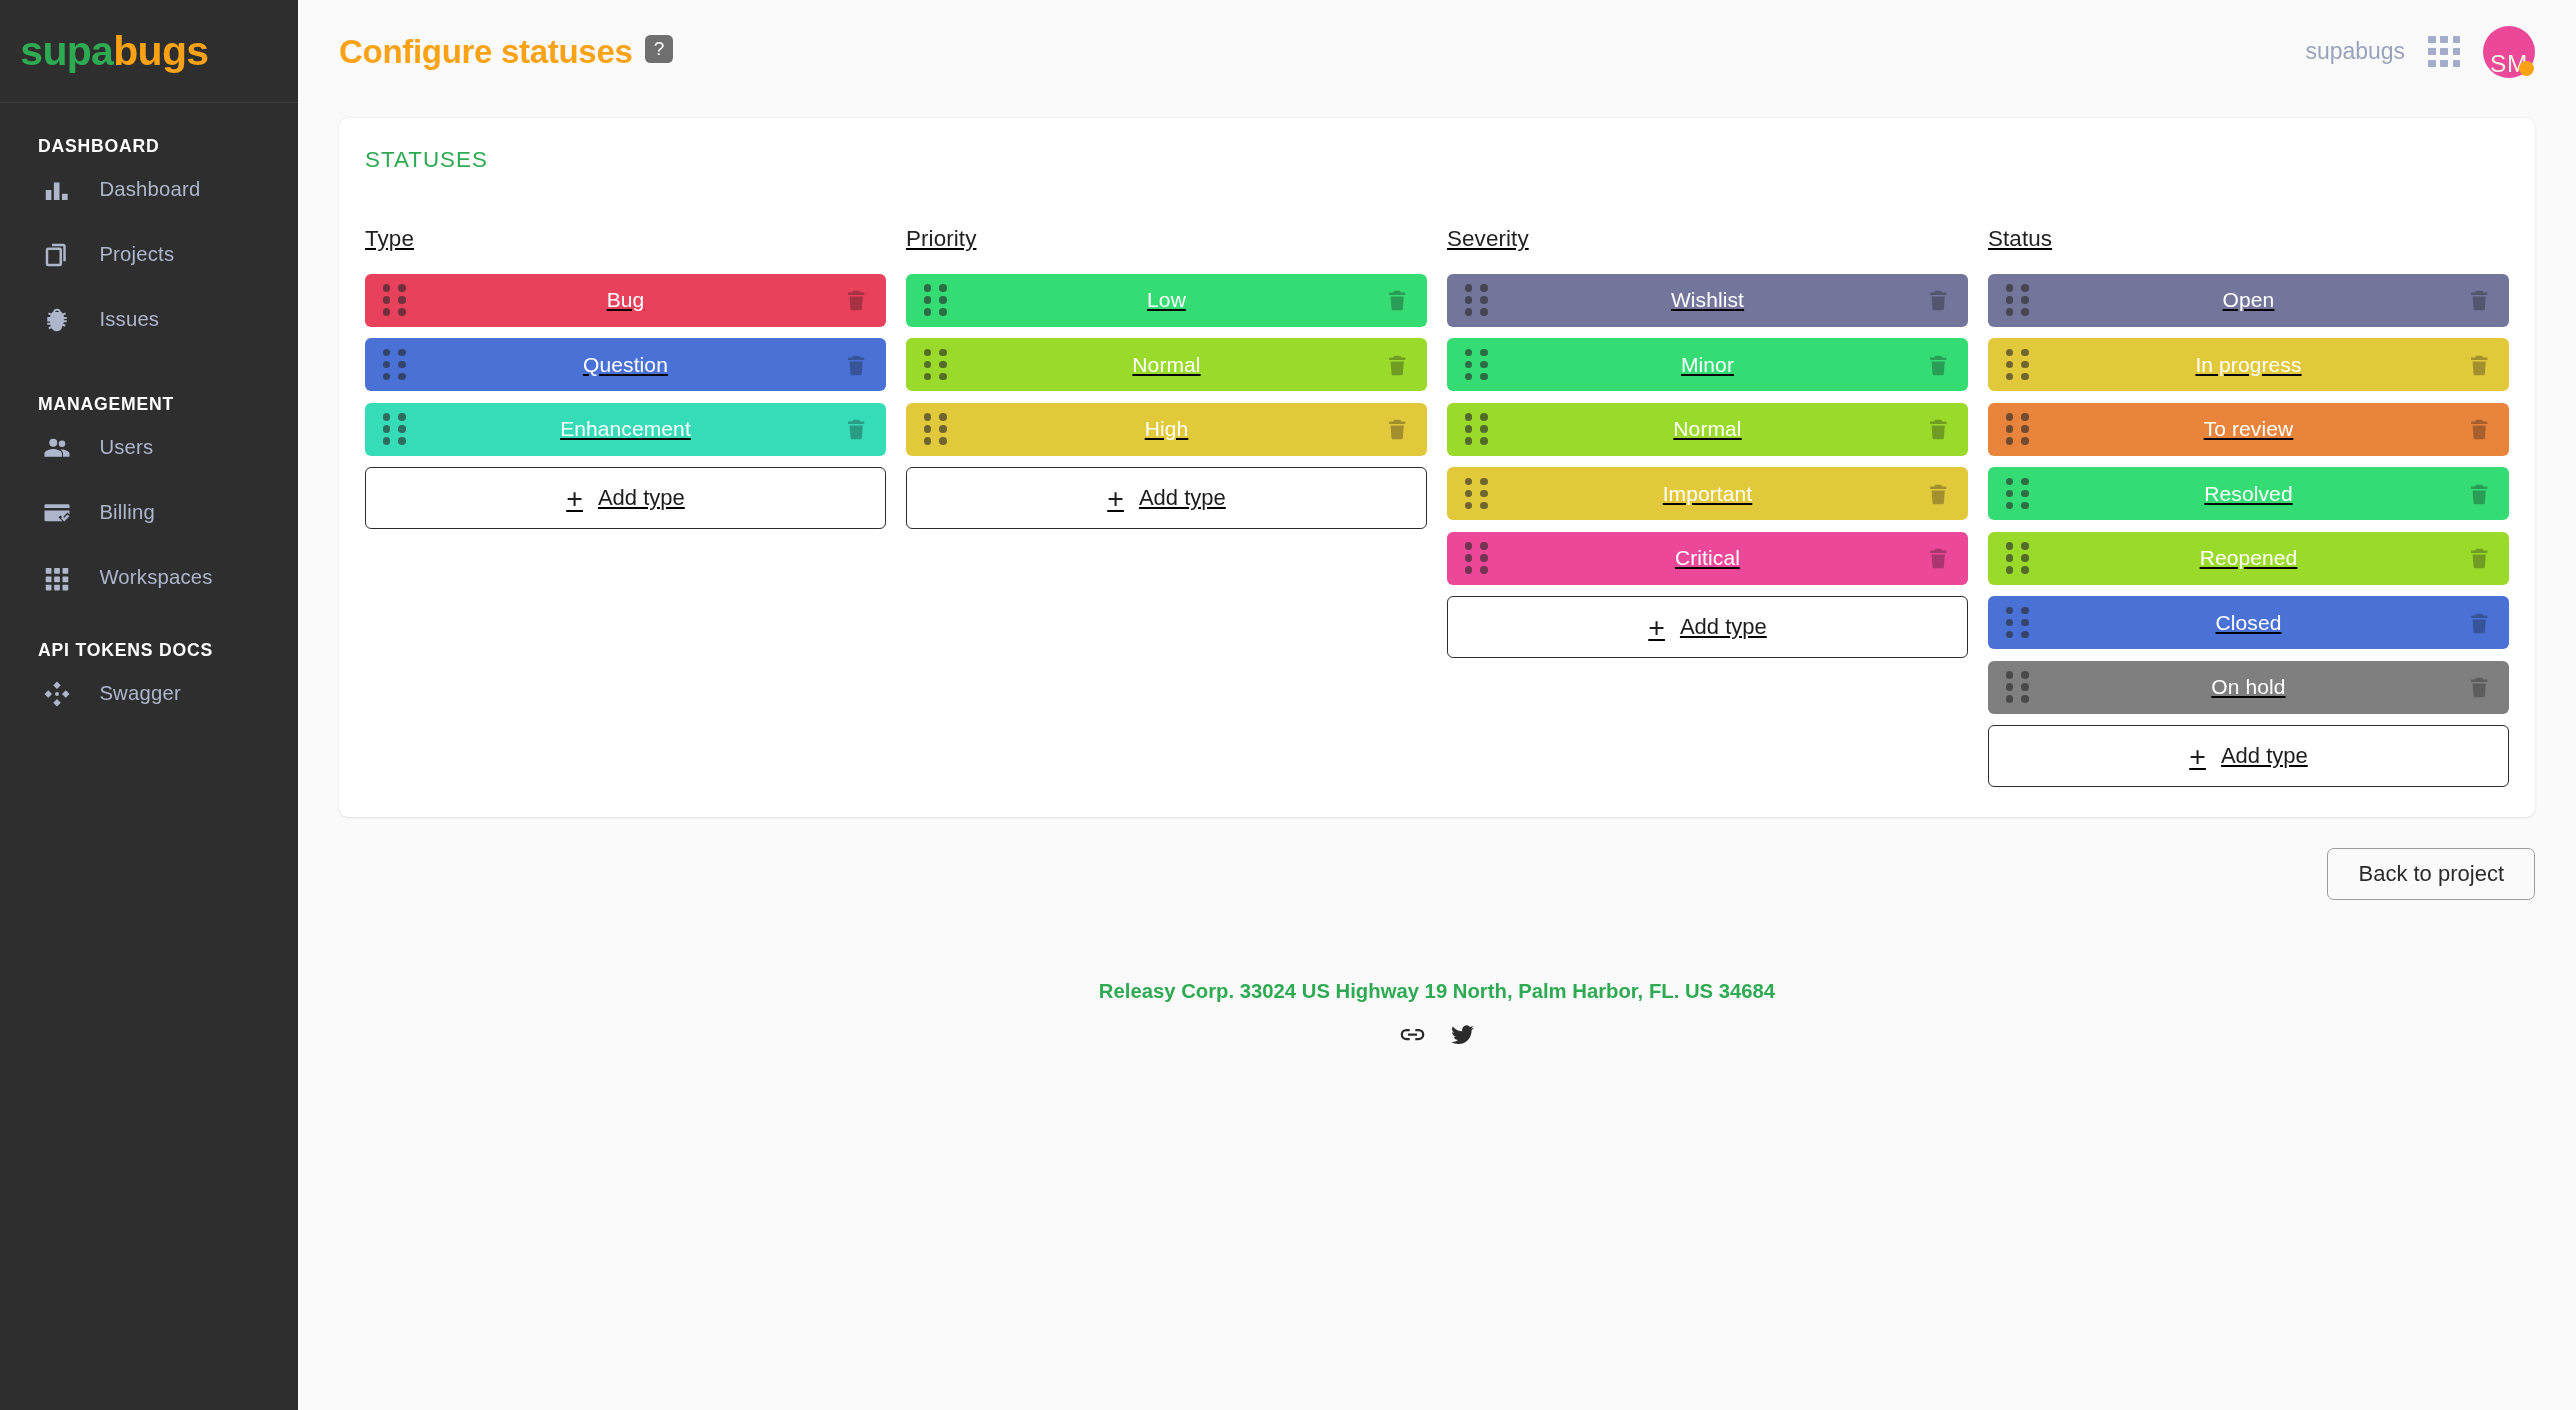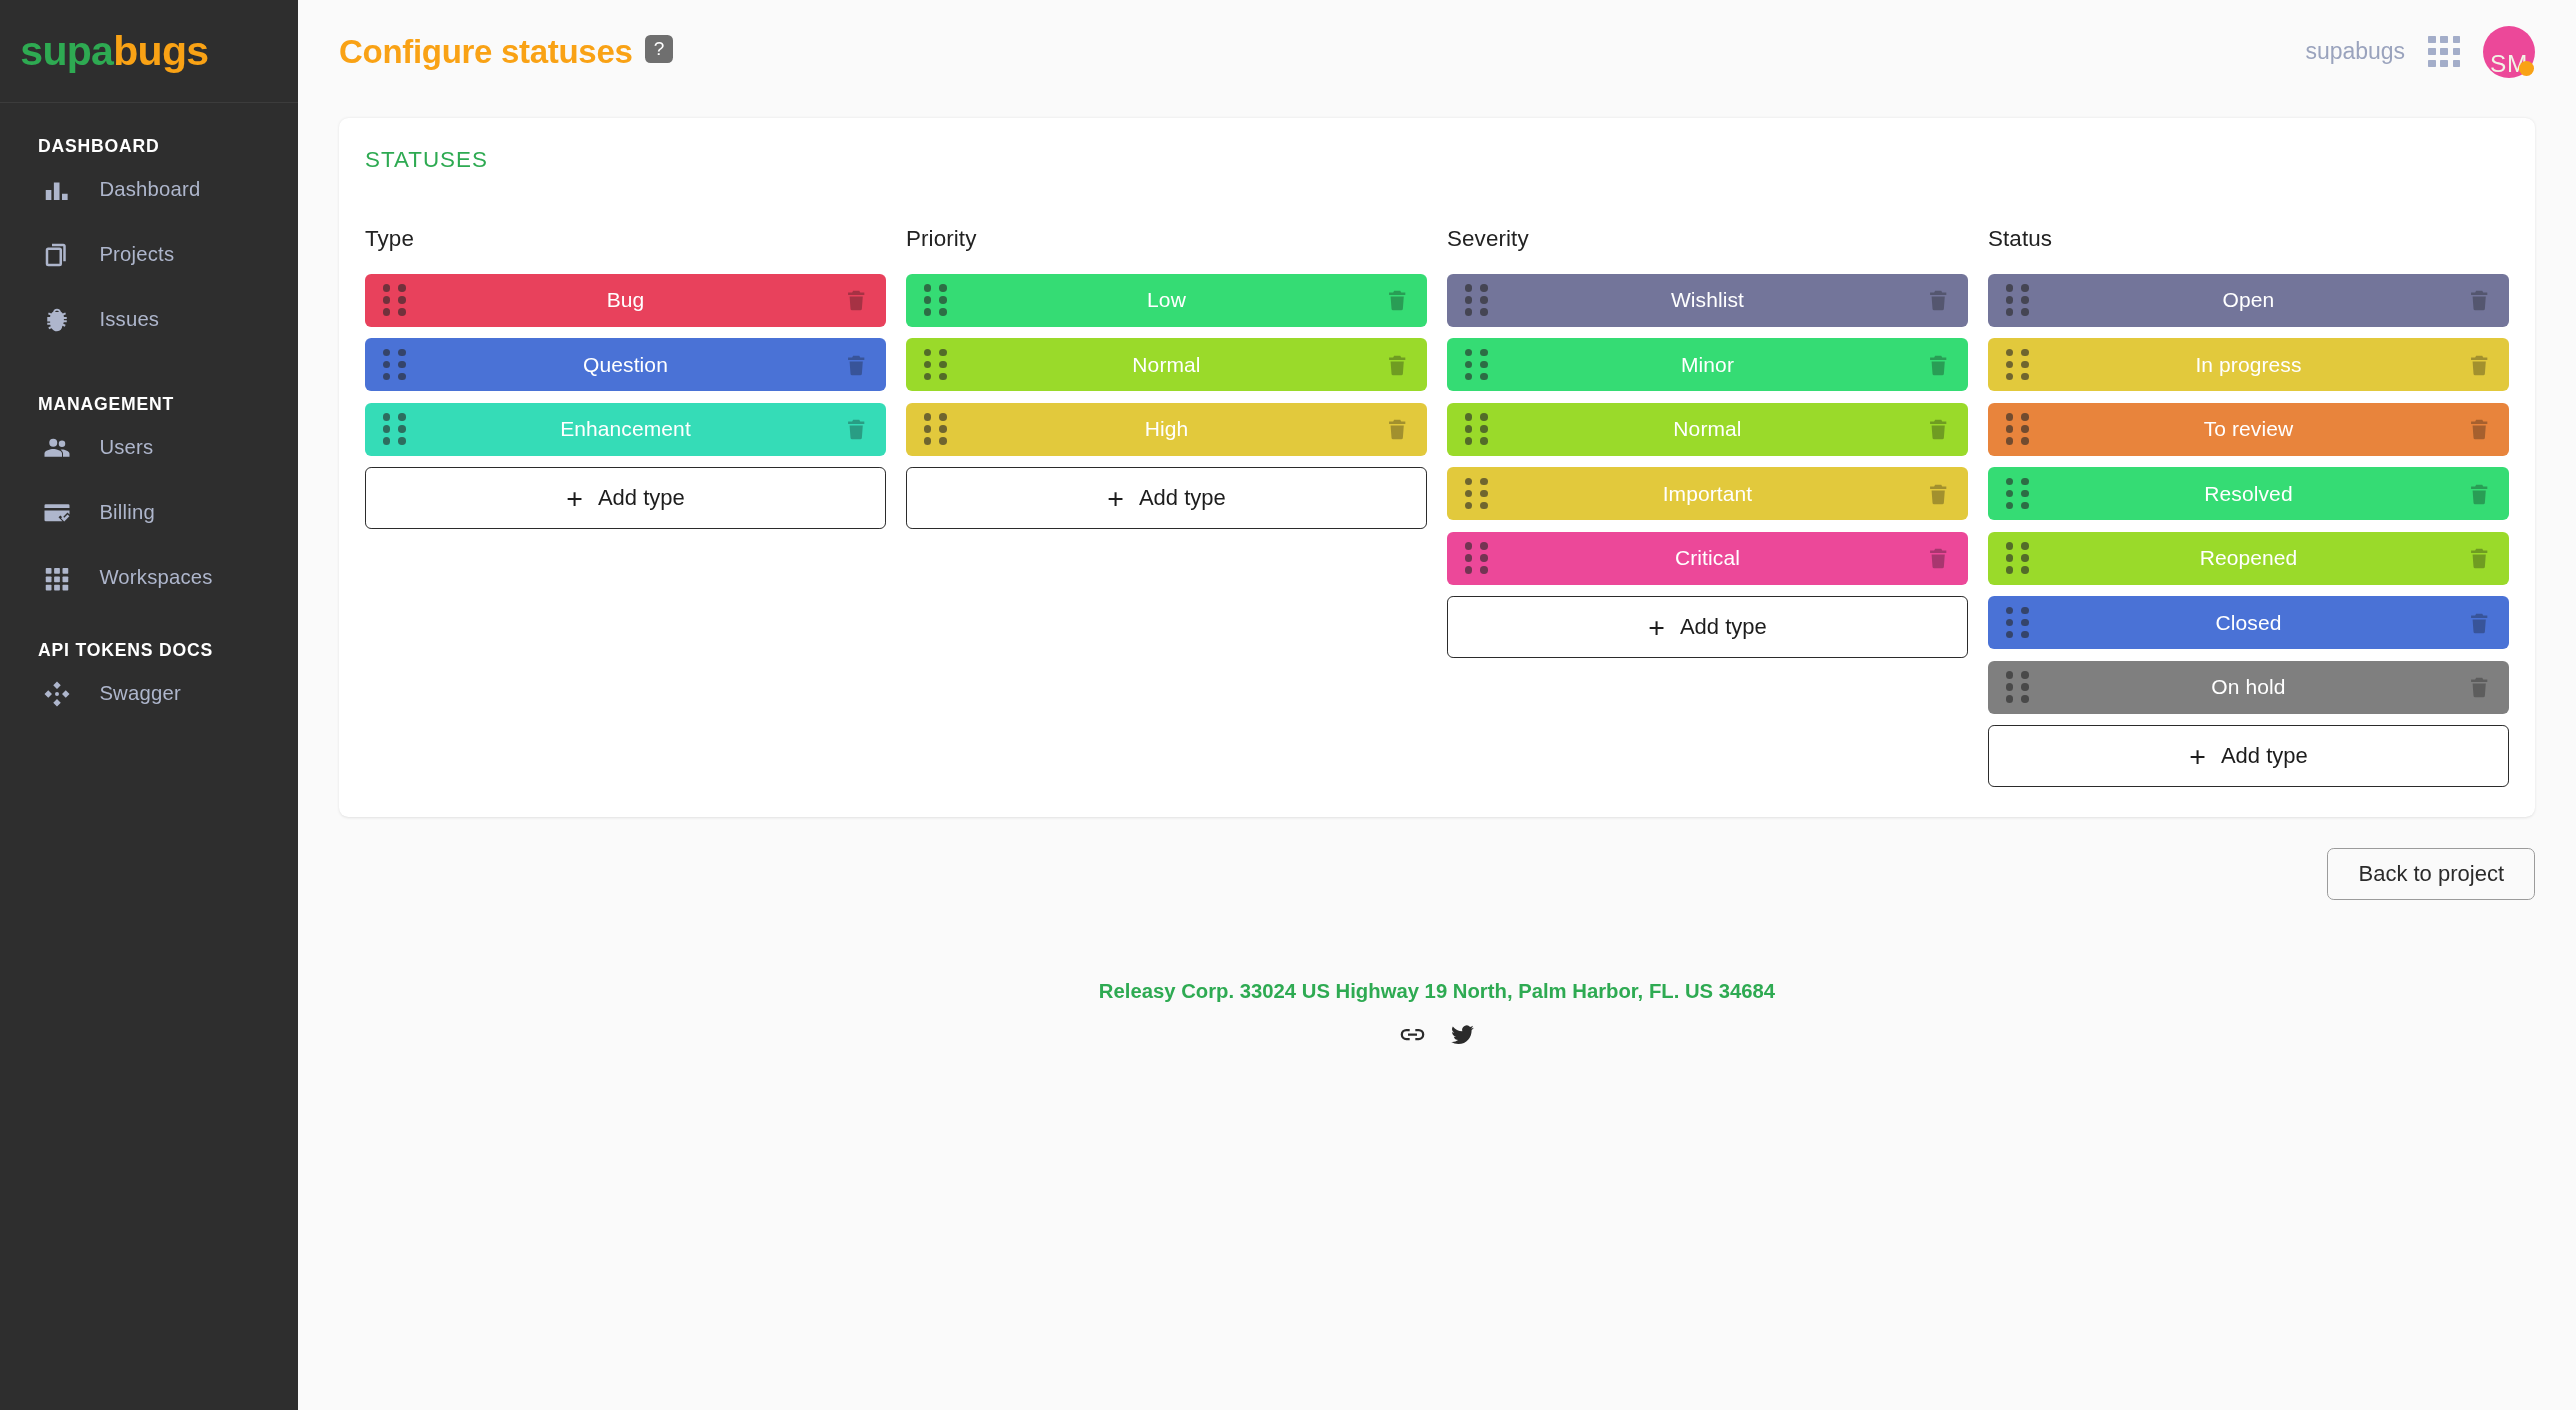--- a/index.html
+++ b/index.html
@@ -91,21 +91,21 @@
 
   .card {
     background: #fff; border-radius: 9.5px;
     box-shadow: 0 0.7px 2.7px rgba(0,0,0,.10);
     padding: 28.5px 26px 30px 26px;
   }
   .card-title {
     color: #2eaa52; font-size: 22.4px; letter-spacing: 1px;
     margin-bottom: 53px;
   }
-  .columns { display: flex; gap: 20px; align-items: flex-start; }
+  .columns { display: flex; gap: 20px; align-items: flex-start; text-decoration: underline; }
   .column { flex: 1; min-width: 0; }
   .column-label {
     font-size: 22.4px; color: #222; margin-bottom: 22px; letter-spacing: 0.1px;
   }
 
   .status-bar {
     position: relative; height: 53px; border-radius: 6.1px;
     margin-bottom: 11.5px; display: flex; align-items: center;
     justify-content: center; cursor: pointer;
   }

